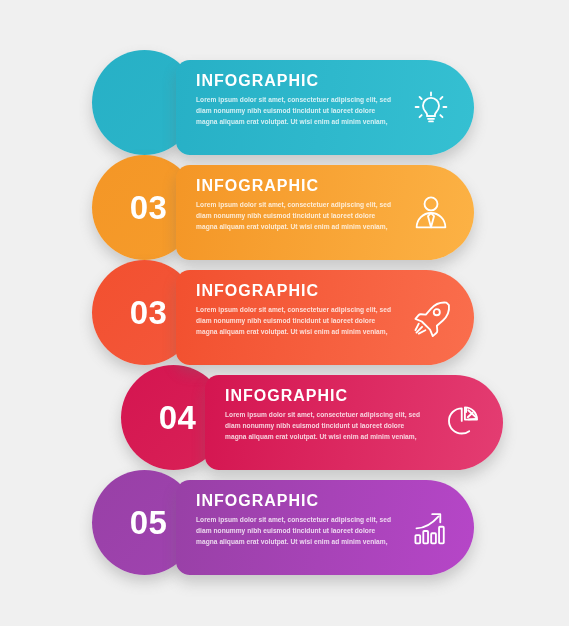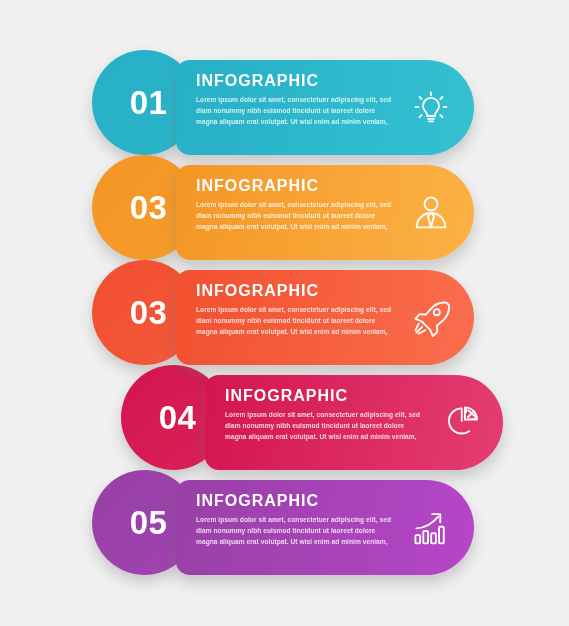--- a/index.html
+++ b/index.html
@@ -123,21 +123,20 @@
 </head>
 <body>
 
 <div id="infographic">
 
   <div class="row row-1">
     <div class="circle" style="background: linear-gradient(135deg, rgb(39, 176, 198) 0%, rgb(43, 181, 201) 100%);"></div>
     <div class="bar">
       <div class="bar-inner" style="background: linear-gradient(100deg, rgb(39, 176, 198) 0%, rgb(53, 192, 210) 100%);"></div>
     </div>
-    <div class="num">01</div>
     <div class="content">
       <p class="title">INFOGRAPHIC</p>
       <p class="desc">Lorem ipsum dolor sit amet, consectetuer adipiscing elit, sed diam nonummy nibh euismod tincidunt ut laoreet dolore magna aliquam erat volutpat. Ut wisi enim ad minim veniam,</p>
     </div>
     <div class="icon-slot">
       <svg viewBox="0 0 48 48" fill="none" stroke="#ffffff" stroke-width="2.1" stroke-linecap="round" stroke-linejoin="round">
         <path d="M24 12.5c-5.1 0-9.2 4-9.2 9 0 3.3 1.7 5.6 3.2 7.3 1 1.1 1.6 2.1 1.6 3.2v1.2h8.8v-1.2c0-1.1.6-2.1 1.6-3.2 1.5-1.7 3.2-4 3.2-7.3 0-5-4.1-9-9.2-9z"></path>
         <path d="M19.6 33.2h8.8"></path>
         <path d="M20.6 36.4h6.8"></path>
         <path d="M21.8 39.3h4.4"></path>

